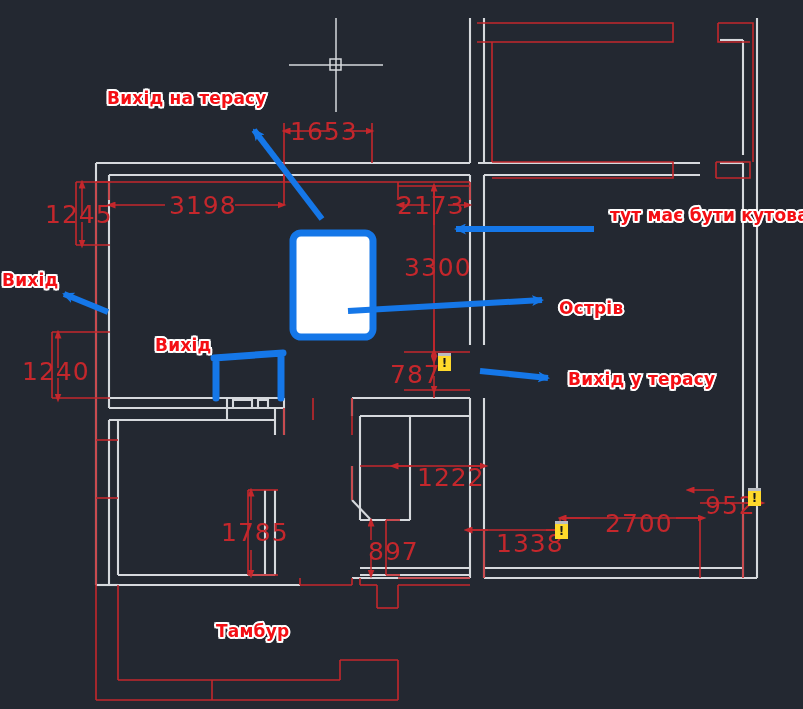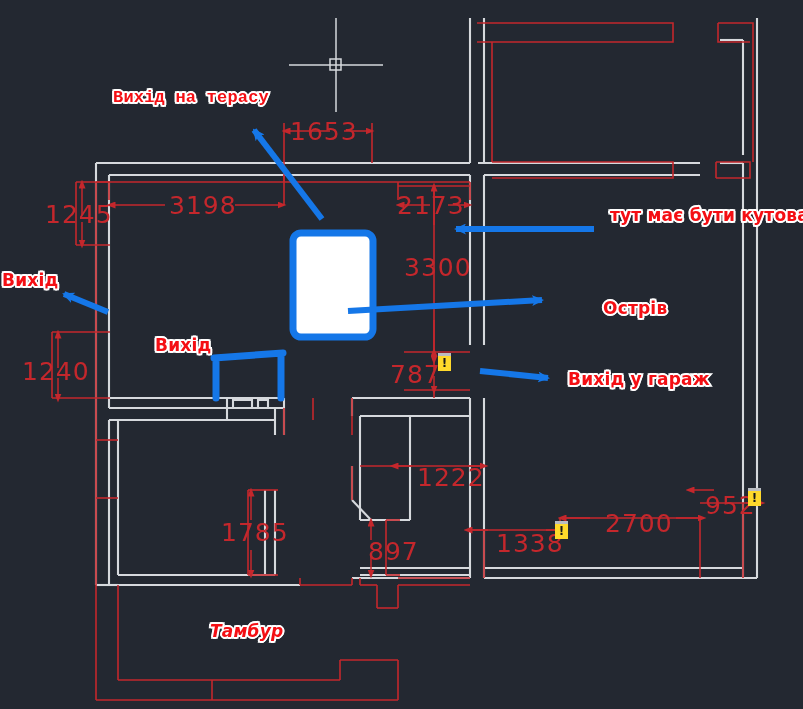--- a/index.html
+++ b/index.html
@@ -318,32 +318,32 @@
       <line x1="594" y1="229" x2="456" y2="229" stroke-width="6" marker-end="url(#blue-head)"></line>
 
       <line x1="348" y1="311" x2="542" y2="300" stroke-width="6" marker-end="url(#blue-head)"></line>
 
       <line x1="480" y1="371" x2="548" y2="378" stroke-width="6" marker-end="url(#blue-head)"></line>
     </g>
   </svg>
 
   <div class="annot-layer">
 
-    <div class="annot-label" style="left:113px; top:88px;font-family:Liberation Mono, monospace;" data-text="Вихід на терасу">Вихід на терасу</div>
+    <div class="annot-label" style="left:107px; top:88px;" data-text="Вихід на терасу">Вихід на терасу</div>
 
     <div class="annot-label" style="left:2px; top:270px;" data-text="Вікно">Вихід</div>
 
     <div class="annot-label" style="left:155px; top:335px;" data-text="Камін">Вихід</div>
 
-    <div class="annot-label" style="left:559px; top:298px;margin-left:44px;" data-text="Острів">Острів</div>
+    <div class="annot-label" style="left:559px; top:298px;" data-text="Острів">Острів</div>
 
     <div class="annot-label" style="left:610px; top:205px;" data-text="тут має бути кутова">тут має бути кутова</div>
 
-    <div class="annot-label" style="left:568px; top:369px;" data-text="Вихід у гараж">Вихід у гараж</div>
-
-    <div class="annot-label" style="left:210px; top:621px;font-style:italic;" data-text="Тамбур">Тамбур</div>
+    <div class="annot-label" style="left:568px; top:369px;" data-text="Вихід у гараж">Вихід у терасу</div>
+
+    <div class="annot-label" style="left:216px; top:621px;" data-text="Тамбур">Тамбур</div>
 
     <div class="warn-marker" style="left:438px; top:353px;"></div>
     <div class="warn-marker" style="left:555px; top:521px;"></div>
     <div class="warn-marker" style="left:748px; top:488px;"></div>
 
   </div>
 </div>
 
 </body></html>

